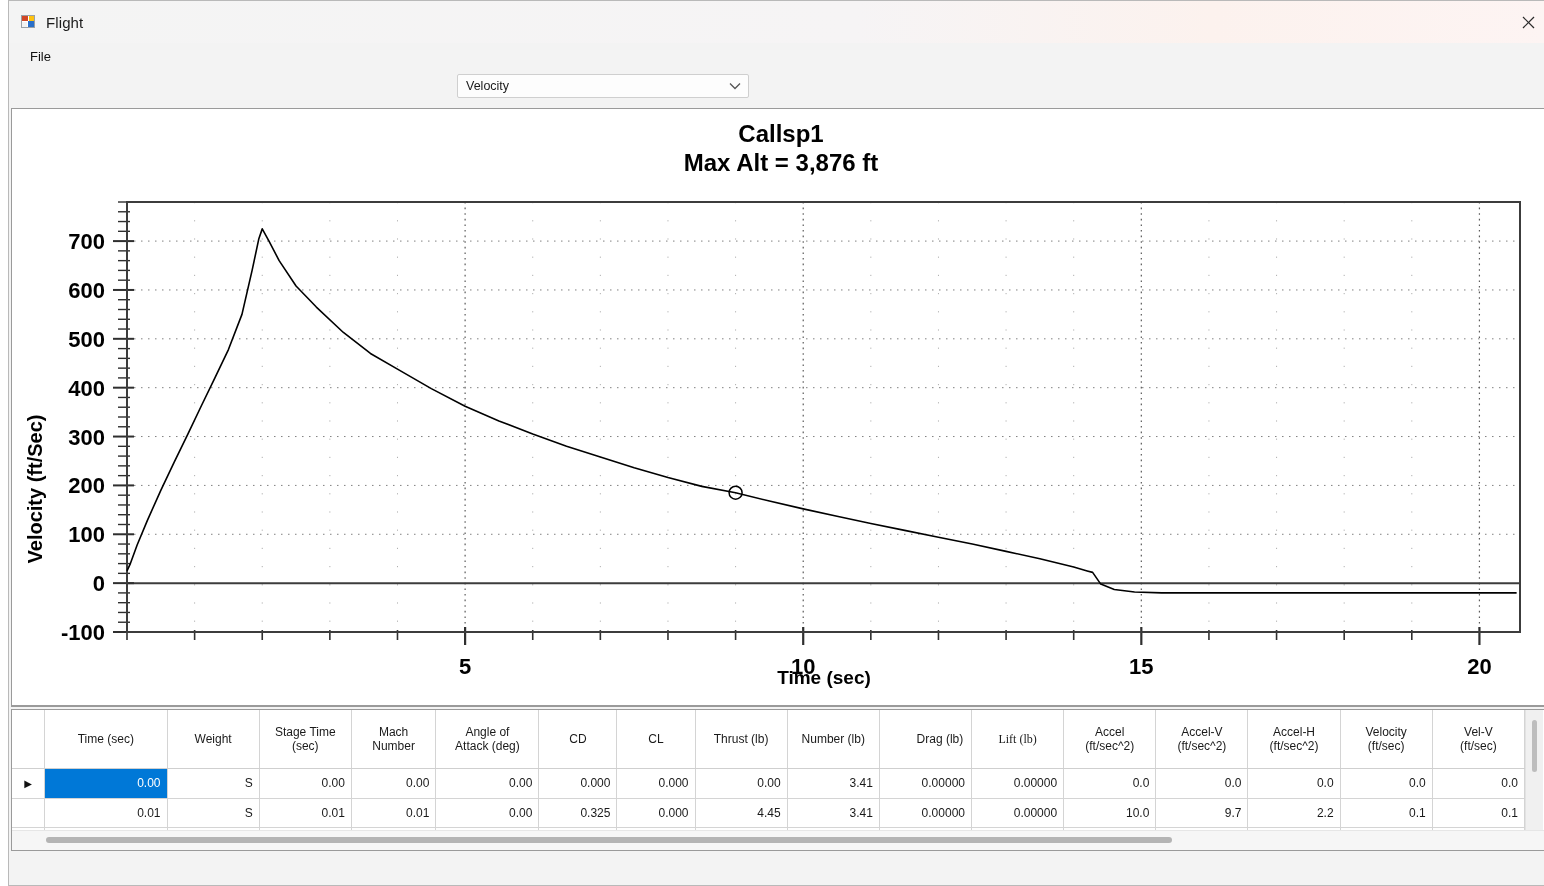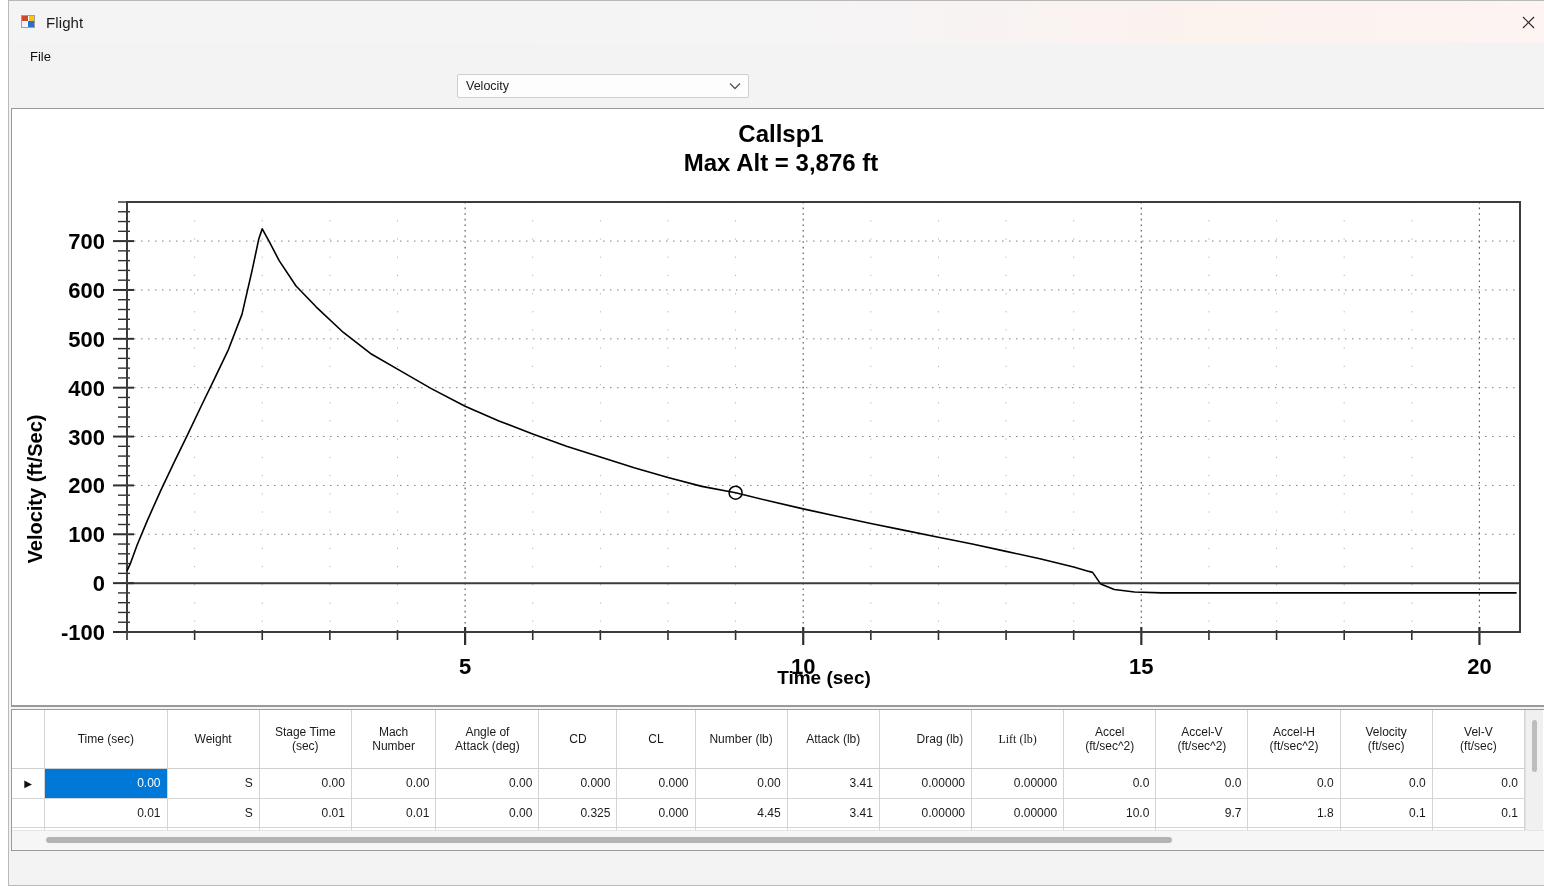--- a/index.html
+++ b/index.html
@@ -397,22 +397,22 @@
         <thead>
           <tr id="header-row">
             <th class="col-sel"></th>
           <th class="hdr-num" style="width: 113px;">Time (sec)</th>
               <th class="hdr-num" style="width: 85px;">Weight</th>
               <th class="hdr-num" style="width: 85px; text-align: center;">Stage Time<br>(sec)</th>
               <th class="hdr-num" style="width: 78px;">Mach<br>Number</th>
               <th class="hdr-num" style="width: 95px;">Angle of<br>Attack (deg)</th>
               <th class="hdr-num" style="width: 72px;">CD</th>
               <th class="hdr-num" style="width: 72px;">CL</th>
+              <th class="hdr-num" style="width: 85px;">Thrust (lb)</th>
               <th class="hdr-num" style="width: 85px;">Number (lb)</th>
-              <th class="hdr-num" style="width: 85px;">Attack (lb)</th>
               <th class="hdr-num" style="width: 85px; padding-left: 35px;">Drag (lb)</th>
               <th class="hdr-num" style="width: 85px; font-family: Liberation Serif, serif;">Lift (lb)</th>
               <th class="hdr-num" style="width: 85px;">Accel<br>(ft/sec^2)</th>
               <th class="hdr-num" style="width: 85px;">Accel-V<br>(ft/sec^2)</th>
               <th class="hdr-num" style="width: 85px;">Accel-H<br>(ft/sec^2)</th>
               <th class="hdr-num" style="width: 85px;">Velocity<br>(ft/sec)</th>
               <th class="hdr-num" style="width: 85px;">Vel-V<br>(ft/sec)</th>
             </tr>
         </thead>
         <tbody id="body-rows">
@@ -443,21 +443,21 @@
               <td style="width: 78px;">0.01</td>
               <td style="width: 95px;">0.00</td>
               <td style="width: 72px;">0.325</td>
               <td style="width: 72px;">0.000</td>
               <td style="width: 85px;">4.45</td>
               <td style="width: 85px;">3.41</td>
               <td style="width: 85px;">0.00000</td>
               <td style="width: 85px;">0.00000</td>
               <td style="width: 85px;">10.0</td>
               <td style="width: 85px;">9.7</td>
-              <td style="width: 85px;">1.8</td>
+              <td style="width: 85px;">2.2</td>
               <td style="width: 85px;">0.1</td>
               <td style="width: 85px;">0.1</td>
             </tr>
             <tr>
               <td class="col-sel">&nbsp;</td>
               <td style="width: 113px;">&nbsp;</td>
               <td style="width: 85px;">&nbsp;</td>
               <td style="width: 85px;">&nbsp;</td>
               <td style="width: 78px;">&nbsp;</td>
               <td style="width: 95px;">&nbsp;</td>

